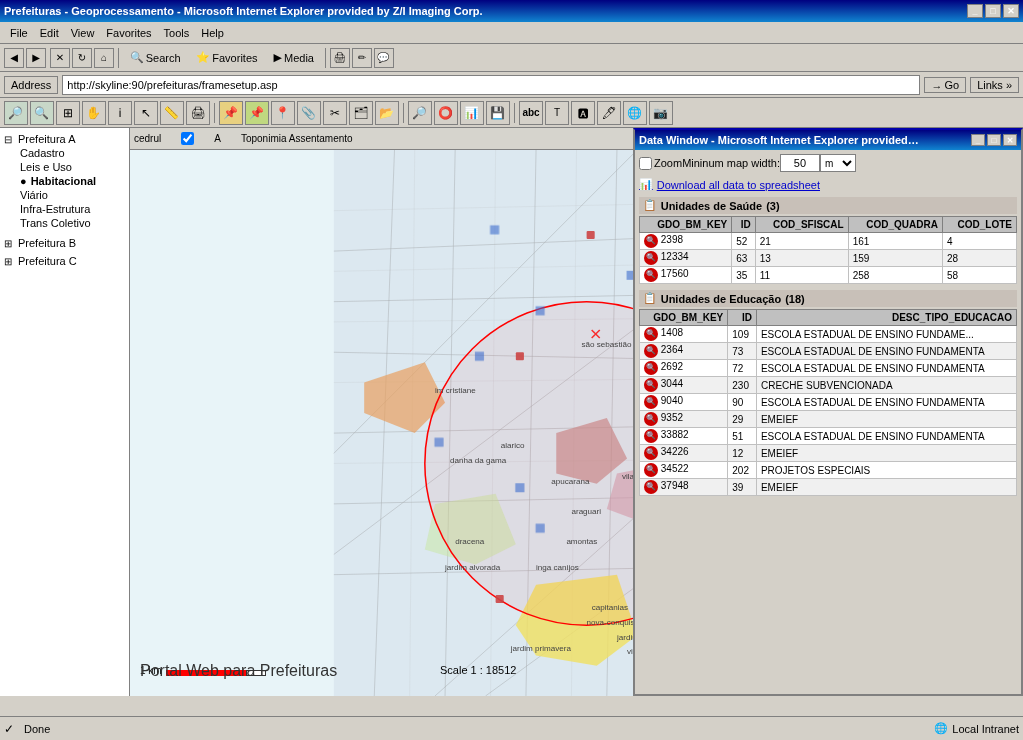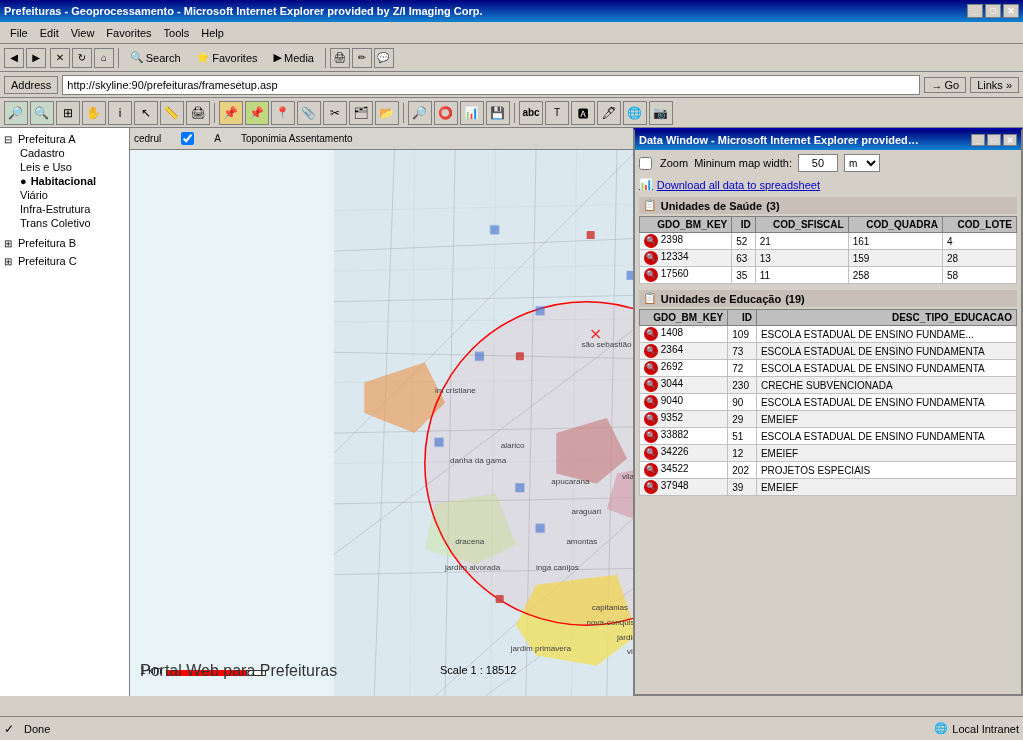--- a/index.html
+++ b/index.html
@@ -238,21 +238,20 @@
       width: 14px; height: 12px;
       background: #d4d0c8;
       border: 1px solid #808080;
       font-size: 8px;
       display: flex; align-items: center; justify-content: center;
       cursor: pointer;
     }
     .dw-zoom-bar {
       display: flex;
       align-items: center;
-      gap: 6px;
       margin-bottom: 6px;
       font-size: 11px;
     }
     .dw-checkbox { margin-right: 2px; }
     .dw-width-input {
       width: 40px;
       height: 18px;
       border: 1px solid #808080;
       background: white;
       font-size: 11px;
@@ -678,21 +677,21 @@
     <td>11</td>
     <td>258</td>
     <td>58</td>
   </tr>
               </tbody>
           </table>
 
           <div class="section-header">
             <span>📋</span>
             <span>Unidades de Educação</span>
-            <span>(19)</span>
+            <span>(18)</span>
           </div>
           <table class="data-table">
             <thead>
               <tr>
                 <th>GDO_BM_KEY</th>
                 <th>ID</th>
                 <th>DESC_TIPO_EDUCACAO</th>
               </tr>
             </thead>
             <tbody id="edu-tbody">

